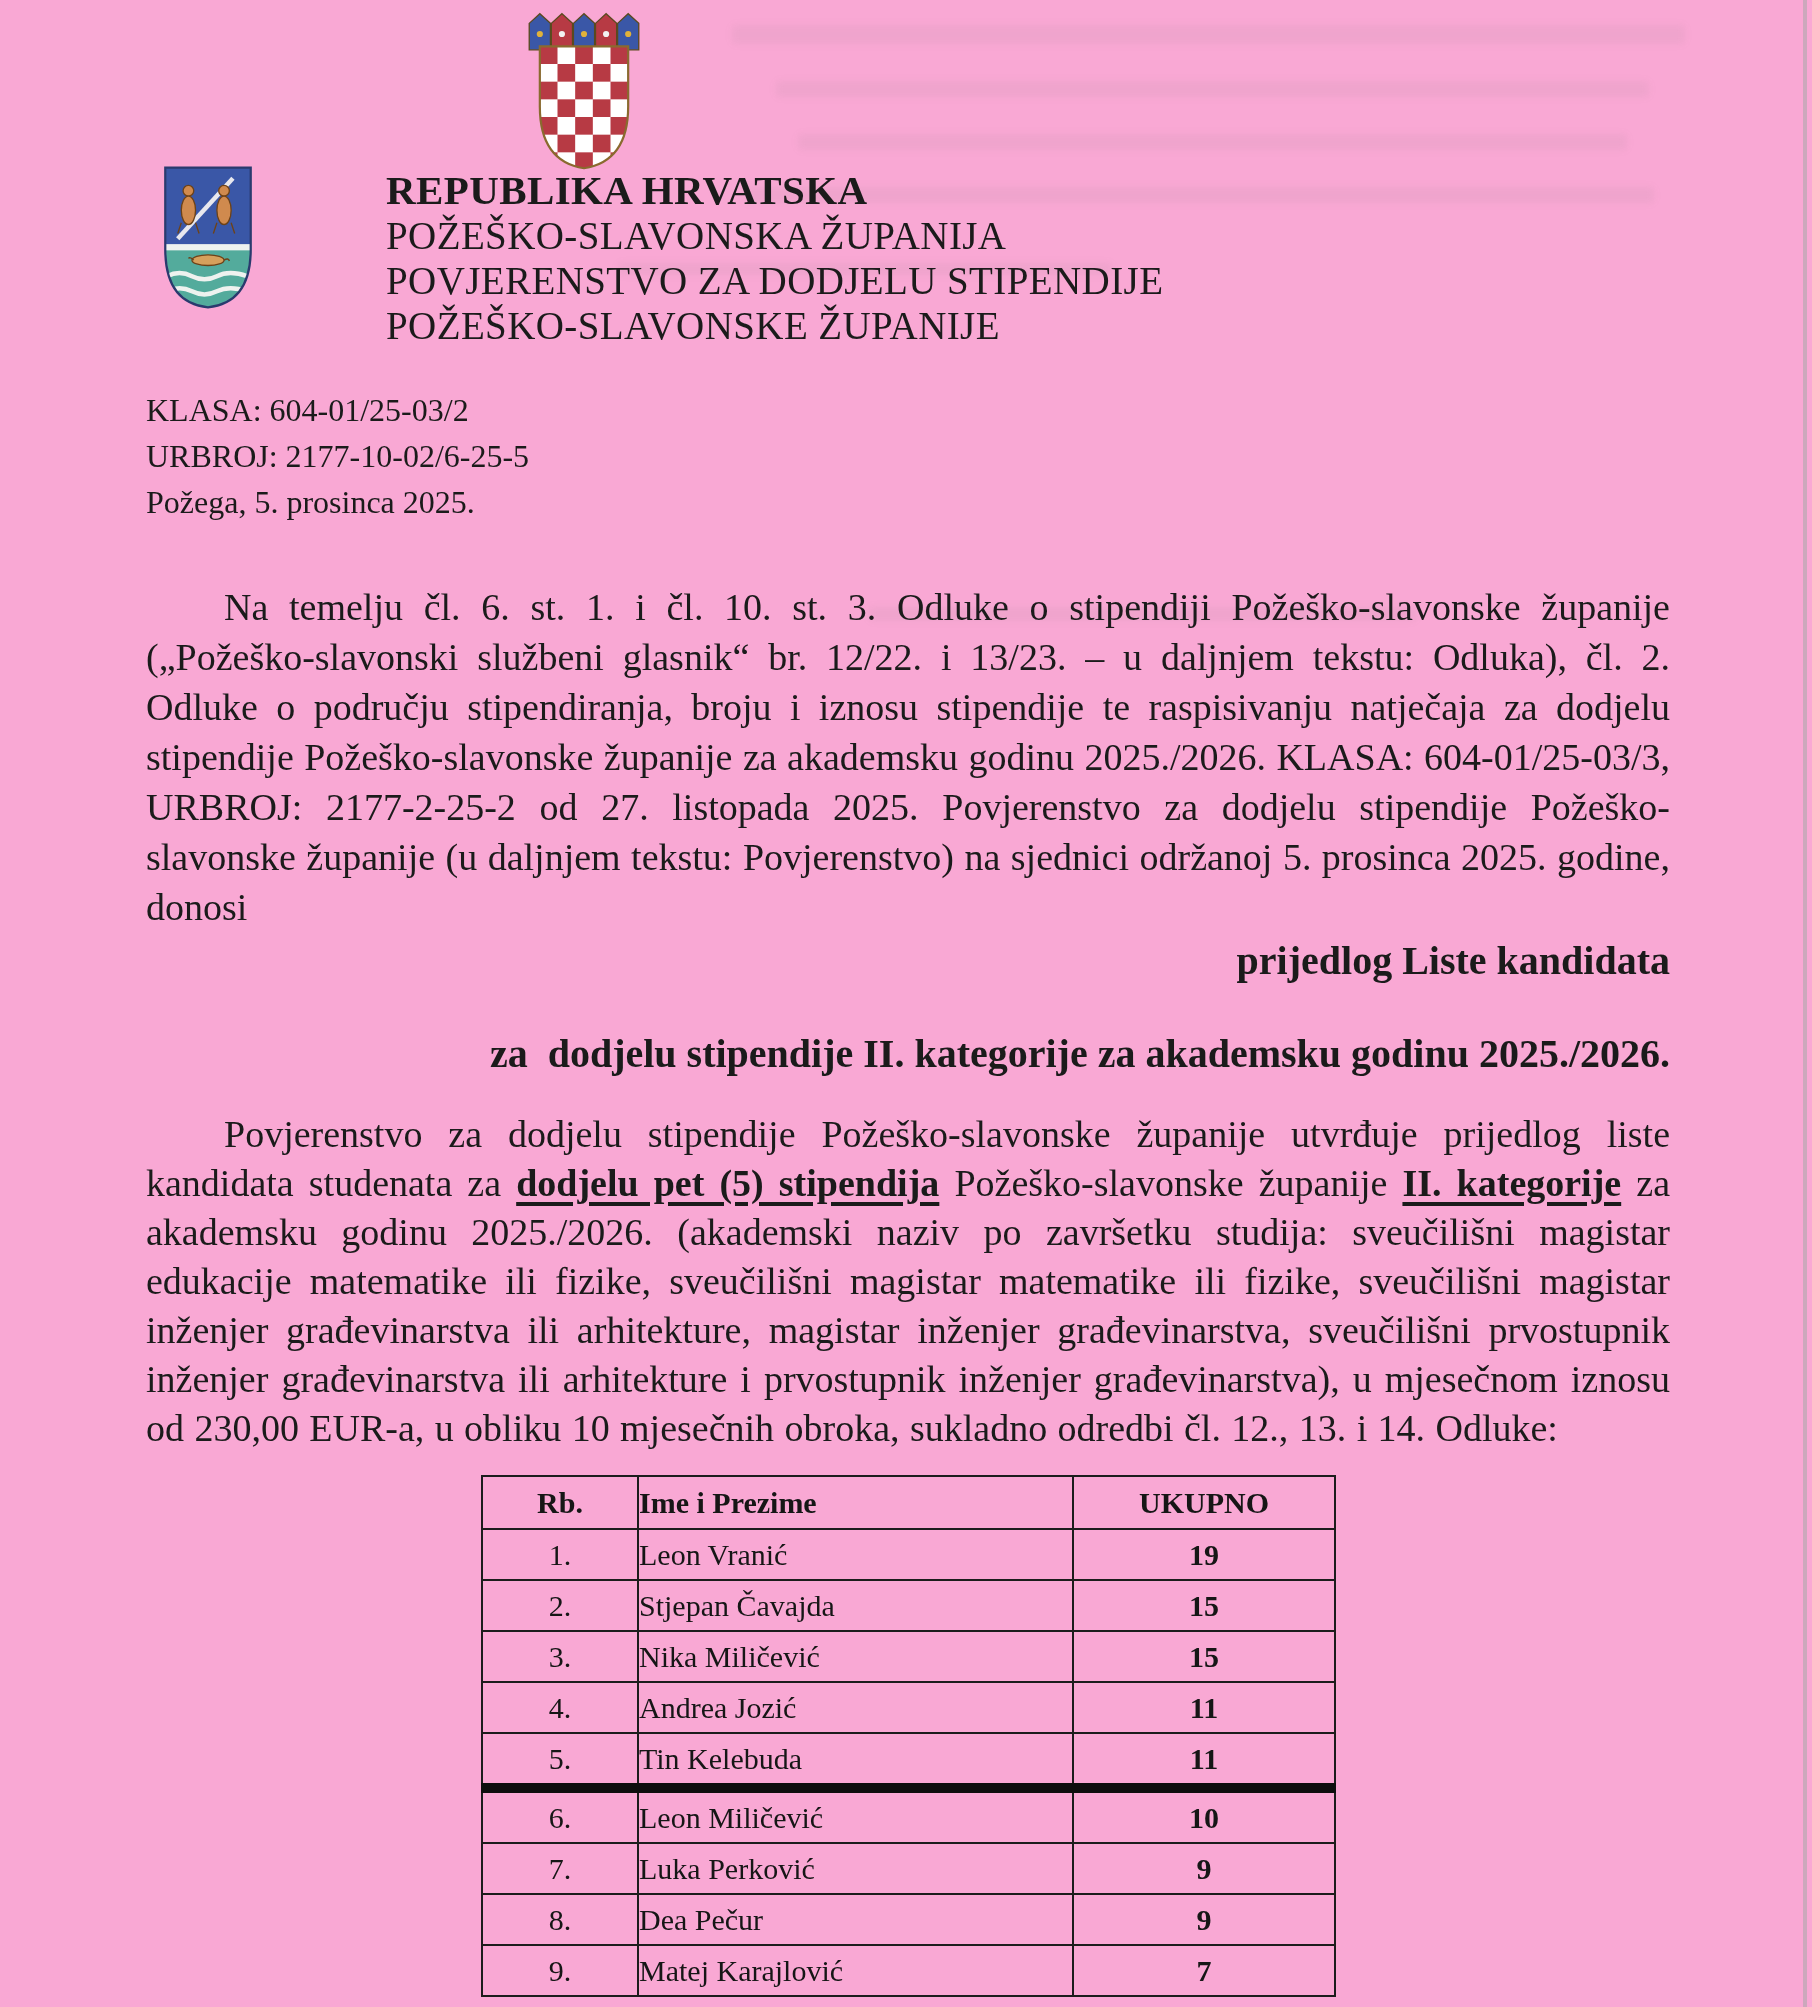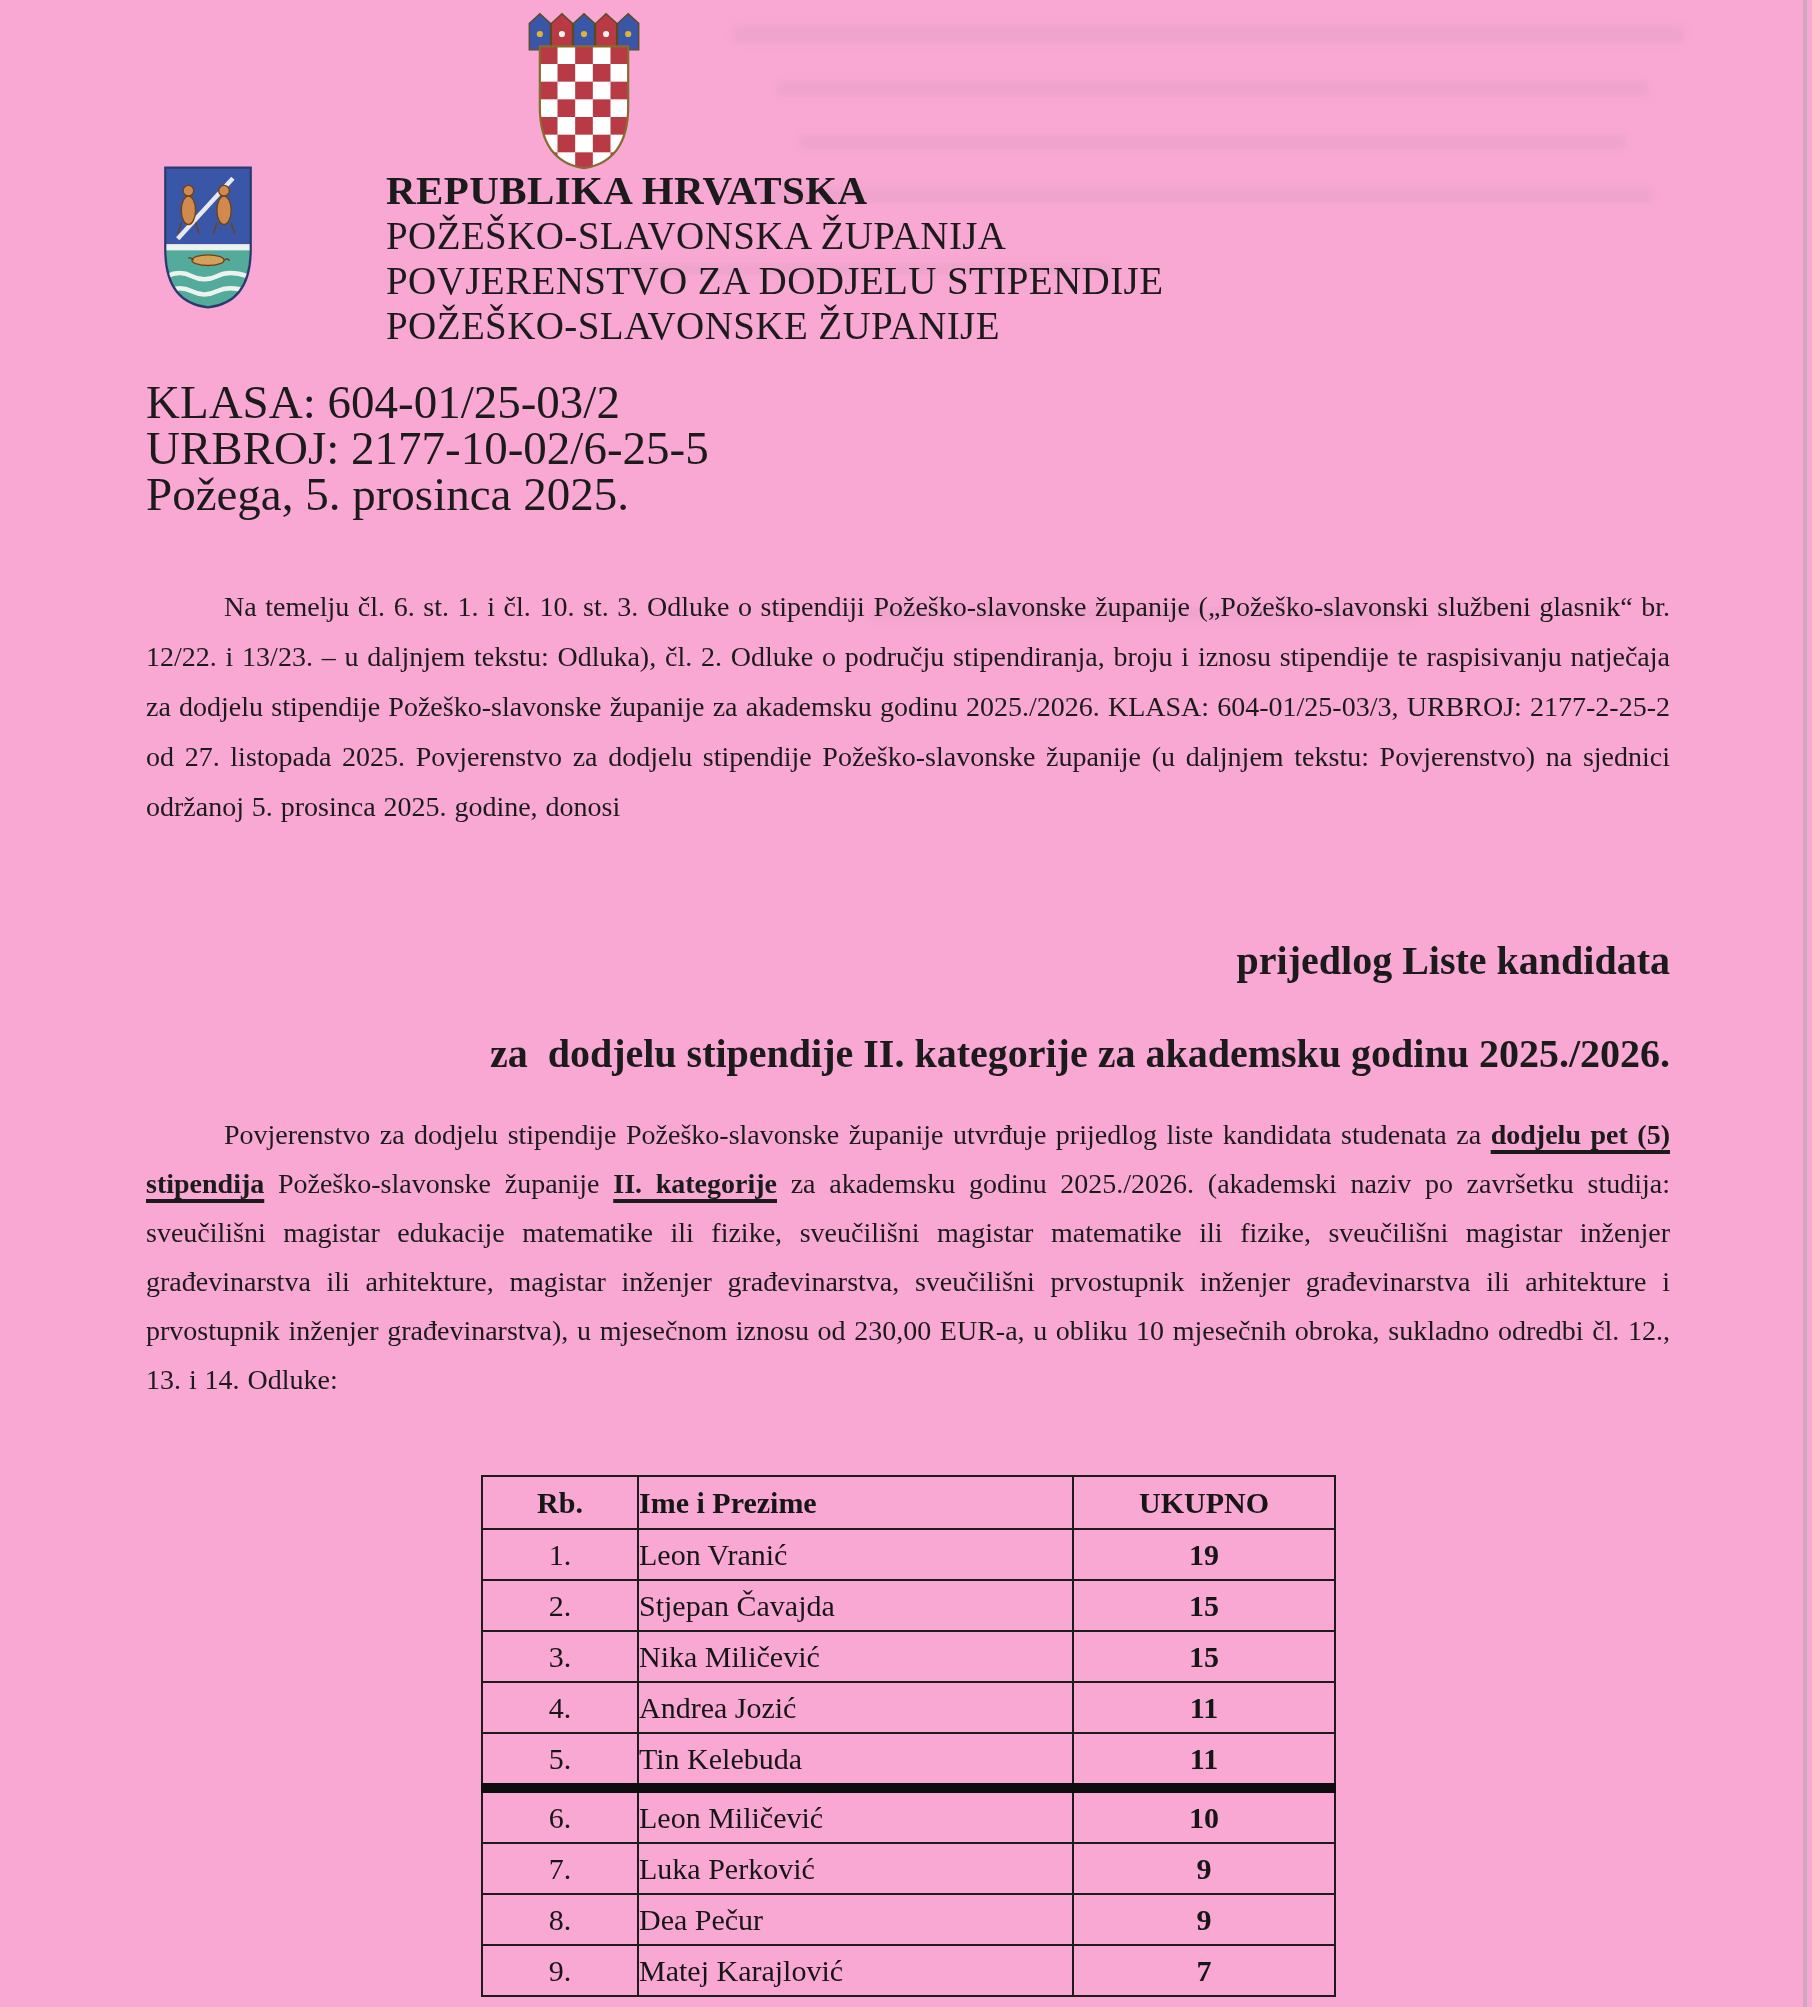--- a/index.html
+++ b/index.html
@@ -33,27 +33,27 @@
   
   .arms-croatia { position: absolute; left: 522px; top: 10.6px;  width: 124px; height: 159px; }
   .arms-county  { position: absolute; left: 161px; top: 164px; width: 94px; height: 146px; }
 
   
   .letterhead { position: absolute; left: 386px; top: 168px; line-height: 45px; }
   .lh-line  { font-size: 39px; letter-spacing: 0.4px; white-space: nowrap; }
   .lh-line.bold { font-weight: bold; font-size: 41px; }
 
   
-  .ref-block { position: absolute; left: 146px; top: 379px; font-size: 47px; line-height: 46px; }
+  .ref-block { position: absolute; left: 146px; top: 387px; font-size: 32px; line-height: 46px; }
   .ref-line { white-space: nowrap; }
 
   
   .para {
     position: absolute; left: 146px; width: 1524px;
-    font-size: 28px; text-align: justify; text-indent: 78px;
+    font-size: 38px; text-align: justify; text-indent: 78px;
     margin: 0; word-spacing: 0.9px;
   }
   .para.intro { top: 582px;  line-height: 50px; }
   .para.main  { top: 1110px; line-height: 49px; }
   .bold-underline { font-weight: bold; text-decoration: underline; text-underline-offset: 6.2px; text-decoration-thickness: 3.5px; }
 
   
   .doc-title, .doc-subtitle {
     position: absolute; left: 146px; width: 1524px;
     text-align: right; font-weight: bold; font-size: 40px; white-space: nowrap;

